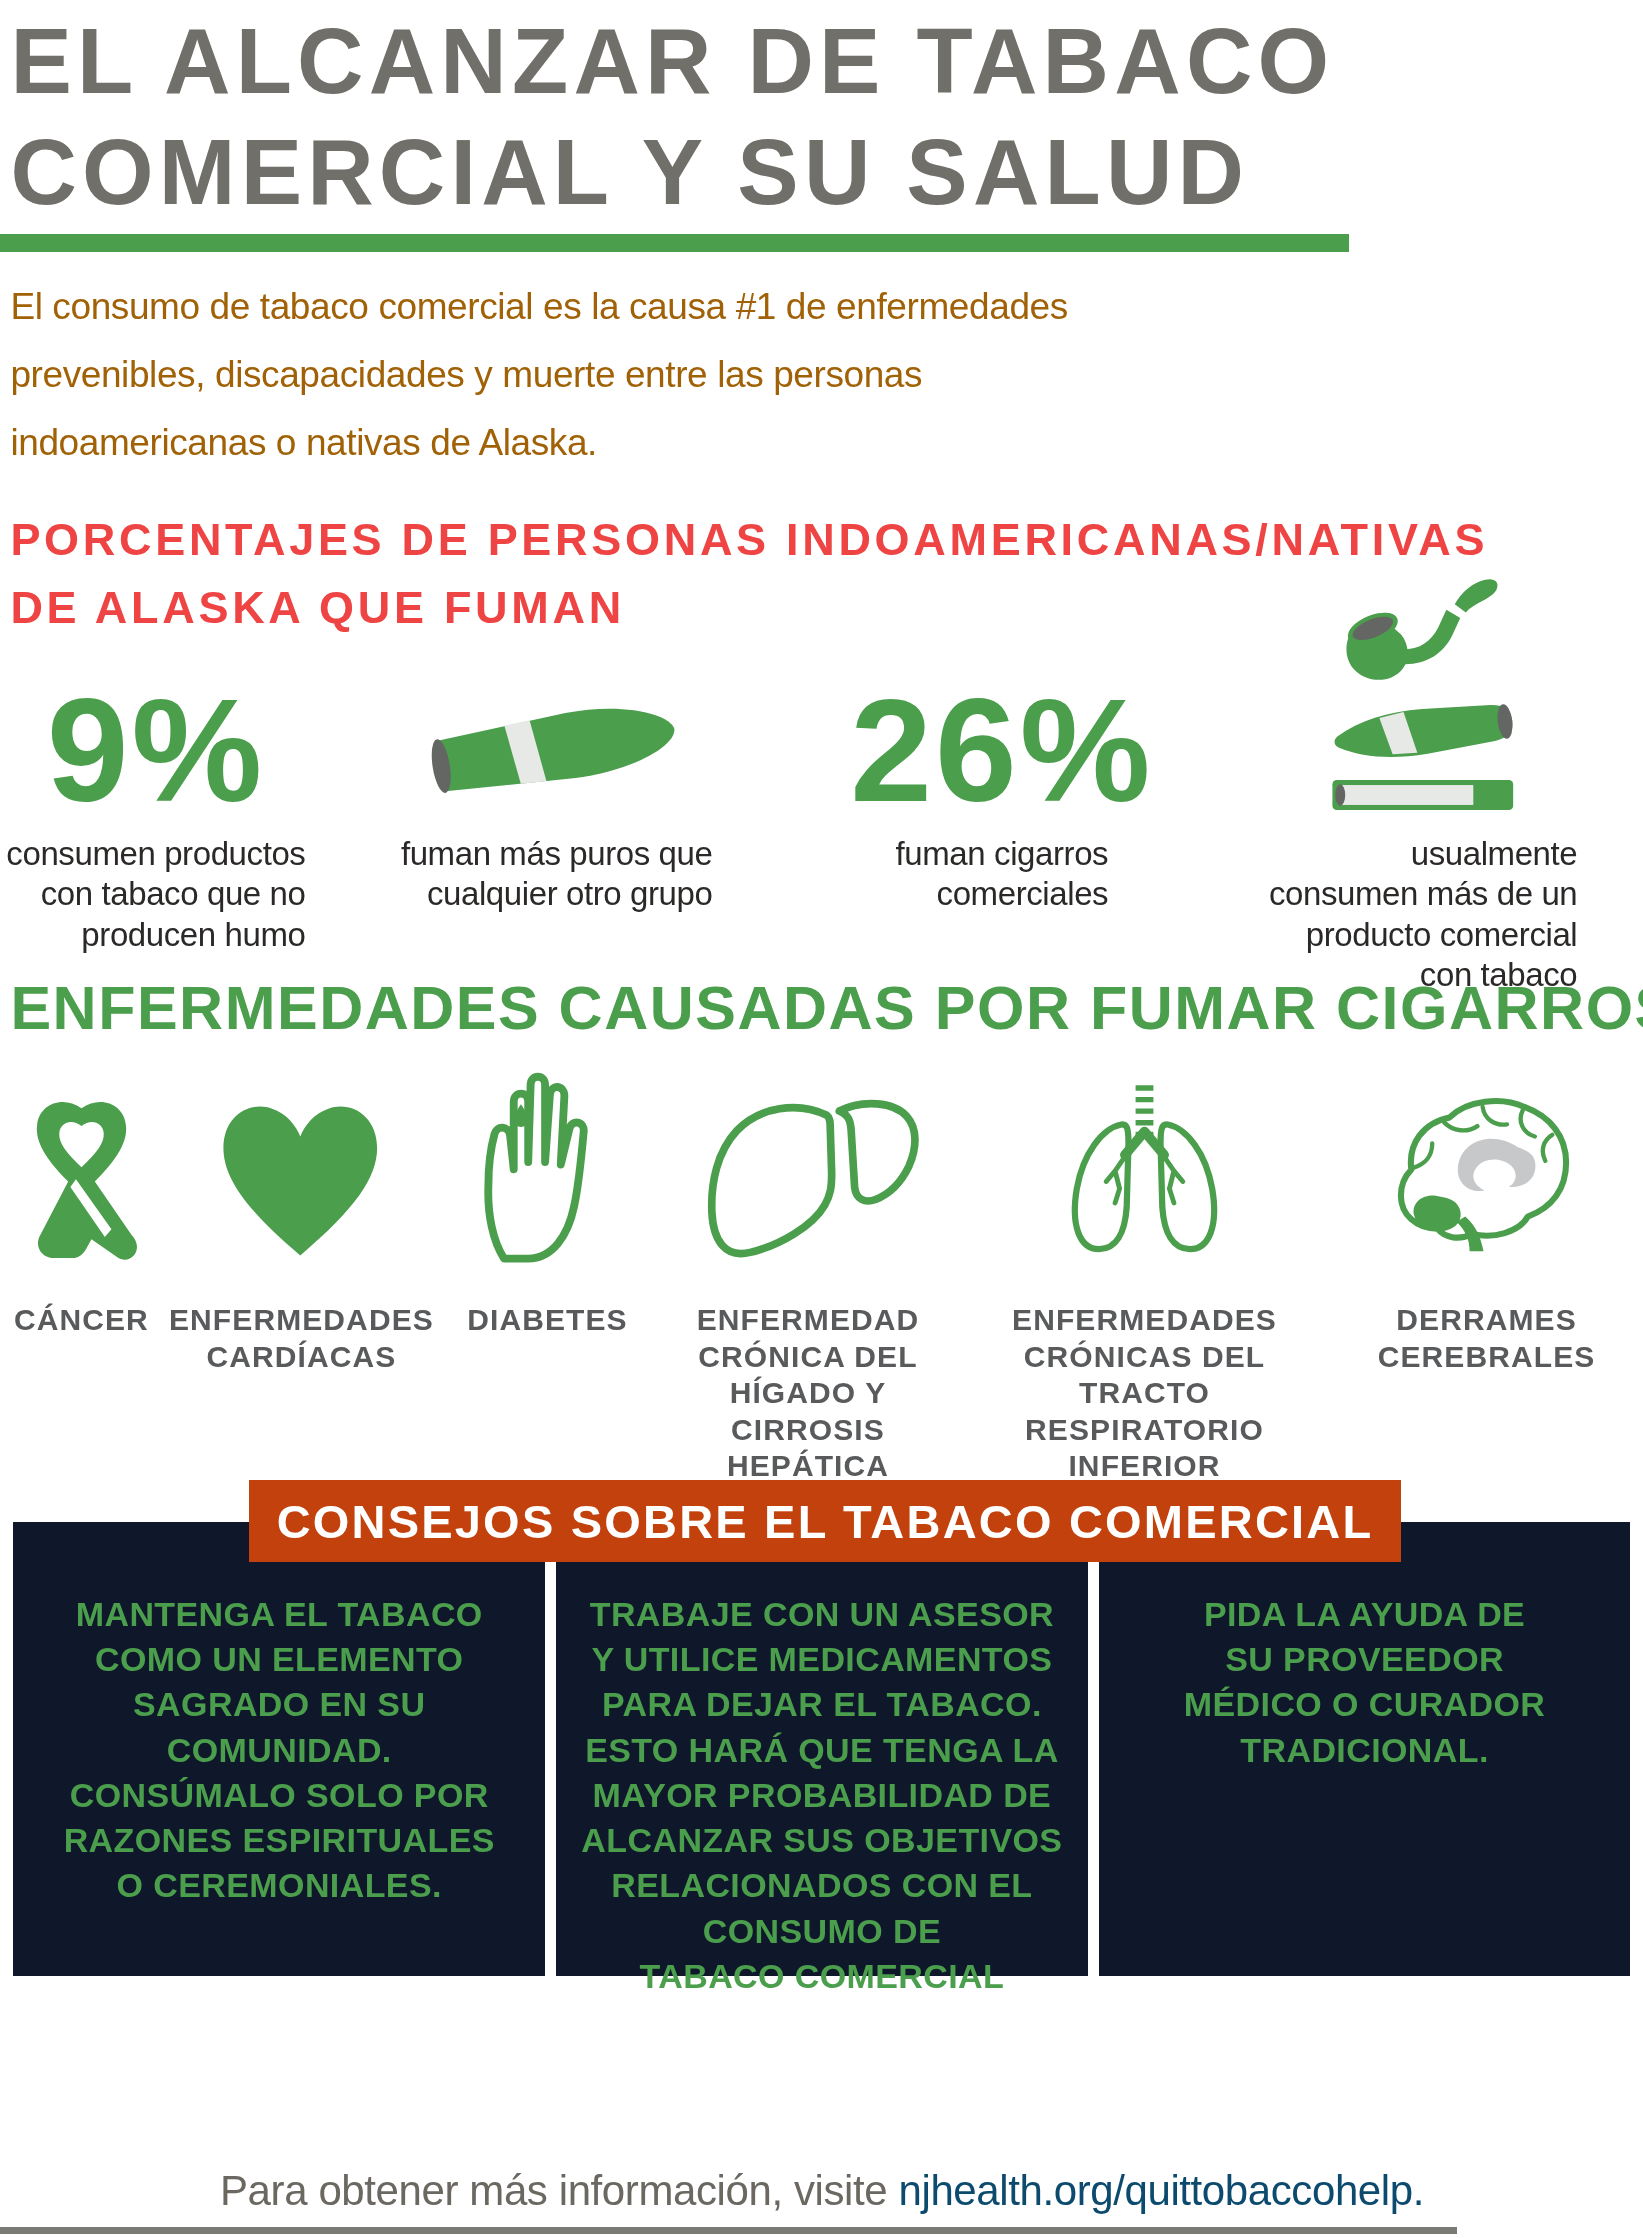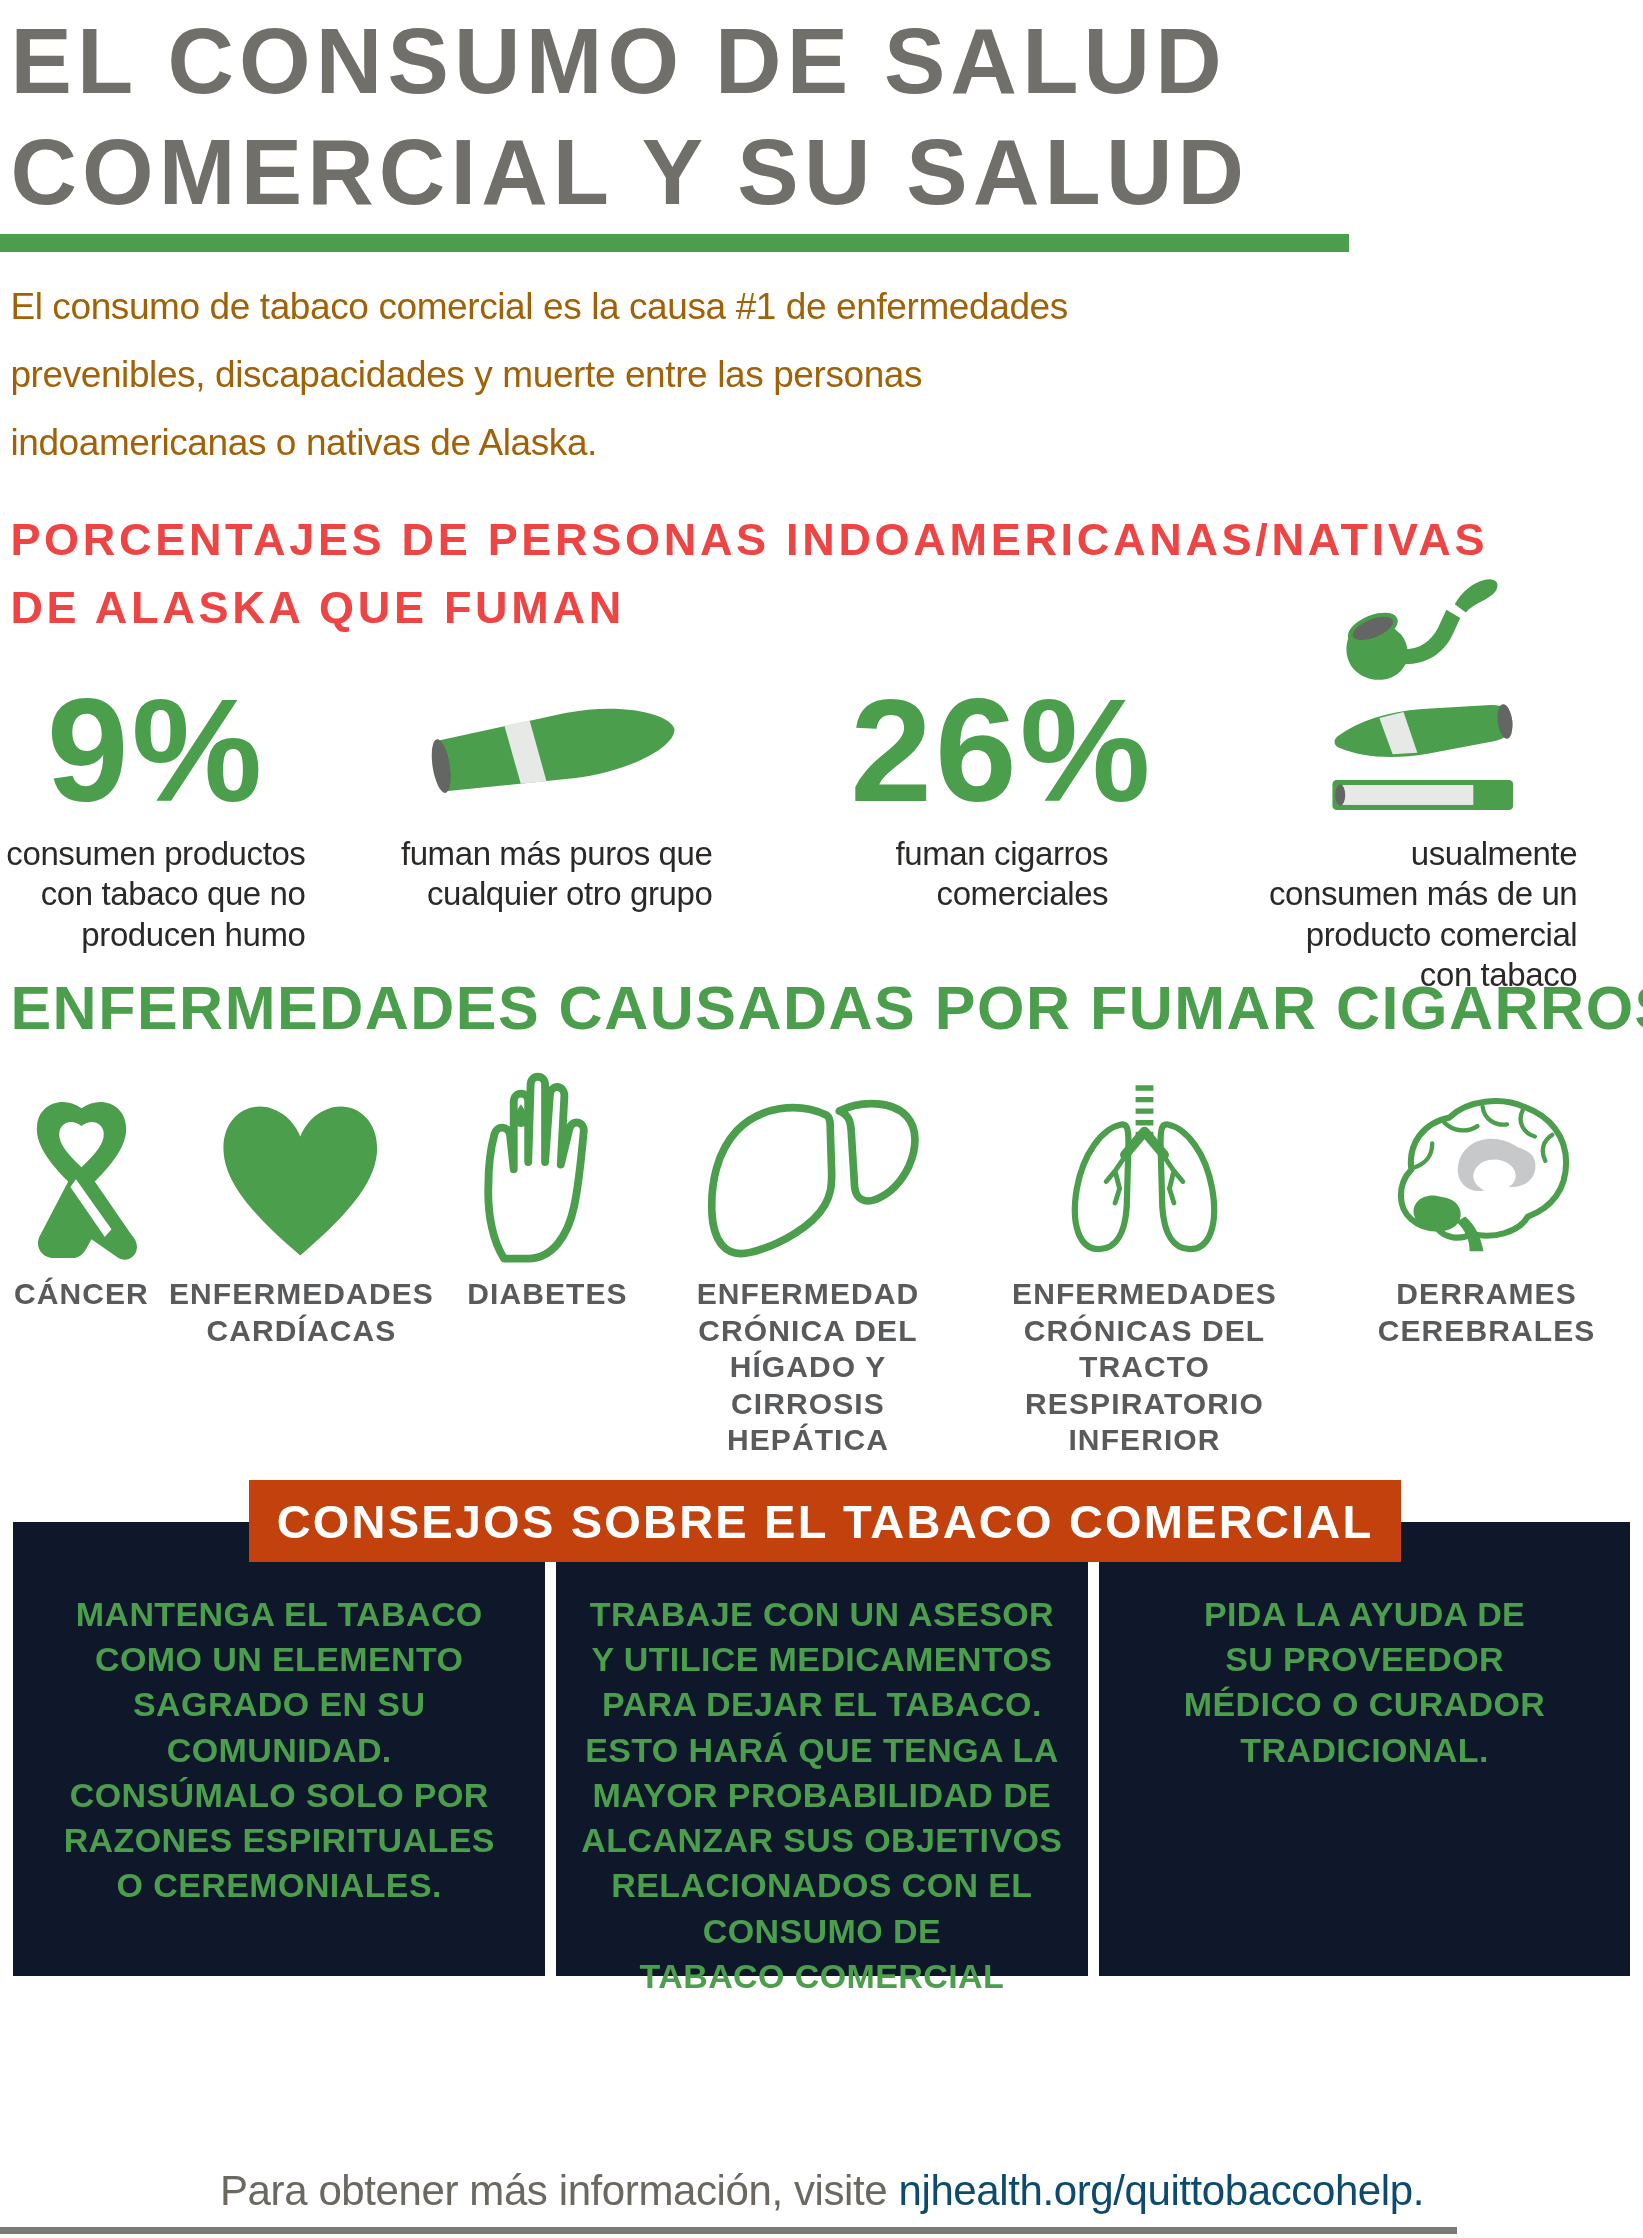--- a/index.html
+++ b/index.html
@@ -45,21 +45,21 @@
     font-size:61px;font-weight:bold;letter-spacing:1.5px;color:#4a9e4c;white-space:nowrap;
   }
   .diseases{
     position:absolute;left:0;top:1061px;width:1644px;box-sizing:border-box;
     padding:0 7.4px;display:flex;justify-content:space-between;
   }
   .disease{display:flex;flex-direction:column;align-items:center;}
   .dz1{width:148px;} .dz2{width:260px;} .dz3{width:200px;} .dz4{width:289px;justify-content:center;} .dz5{width:352px;} .dz6{width:300px;}
   .d-icon{height:206px;display:flex;align-items:flex-end;justify-content:center;}
   .d-label{
-    margin-top:9px;font-size:30px;line-height:1.22;font-weight:bold;letter-spacing:1.1px;
+    margin-top:35px;font-size:30px;line-height:1.22;font-weight:bold;letter-spacing:1.1px;
     color:#595a5c;text-align:center;white-space:pre-line;
   }
   
   .banner{
     position:absolute;left:249px;top:1480px;width:1152px;height:82px;
     background:#c2410c;display:flex;align-items:center;justify-content:center;z-index:2;
   }
   .banner-text{color:#ffffff;font-size:47px;font-weight:bold;letter-spacing:2.2px;white-space:nowrap;}
   .panels{position:absolute;left:13.4px;top:1522px;width:1617px;height:454px;display:flex;gap:11px;z-index:1;}
   .panel{flex:1;background:#0f172a;box-sizing:border-box;}
@@ -79,21 +79,21 @@
   .fg{fill:#4a9e4c;}
   .sg{fill:none;stroke:#4a9e4c;stroke-linecap:round;stroke-linejoin:round;}
   .fgr{fill:#636663;}
   .fband{fill:#e7e9e6;}
 </style>
 </head>
 <body>
 
 <div class="page">
 
-  <div class="title">EL CONSUMO DE SALUD
+  <div class="title">EL ALCANZAR DE TABACO
 COMERCIAL Y SU SALUD</div>
   <div class="green-rule"></div>
   <div class="intro">El consumo de tabaco comercial es la causa #1 de enfermedades
 prevenibles, discapacidades y muerte entre las personas
 indoamericanas o nativas de Alaska.</div>
 
   <div class="h1">PORCENTAJES DE PERSONAS INDOAMERICANAS/NATIVAS
 DE ALASKA QUE FUMAN</div>
 
   <div class="stats">

